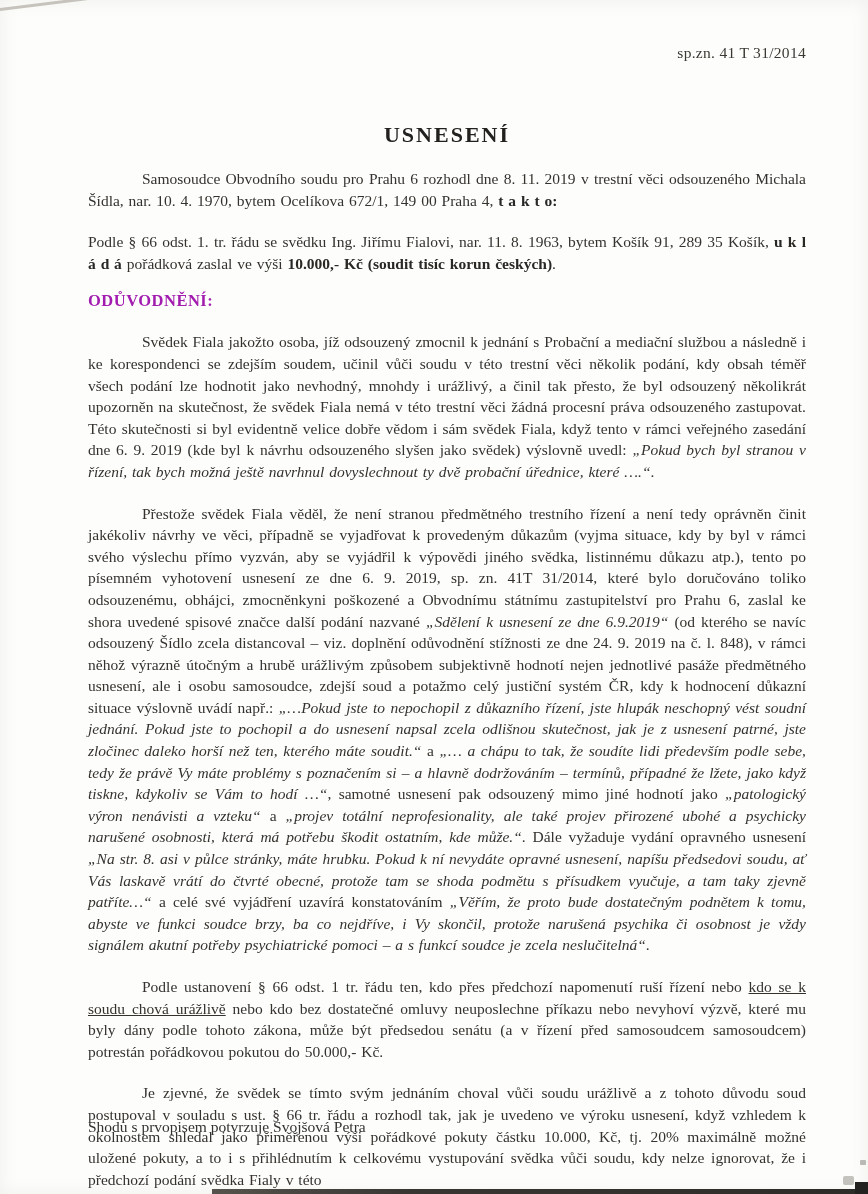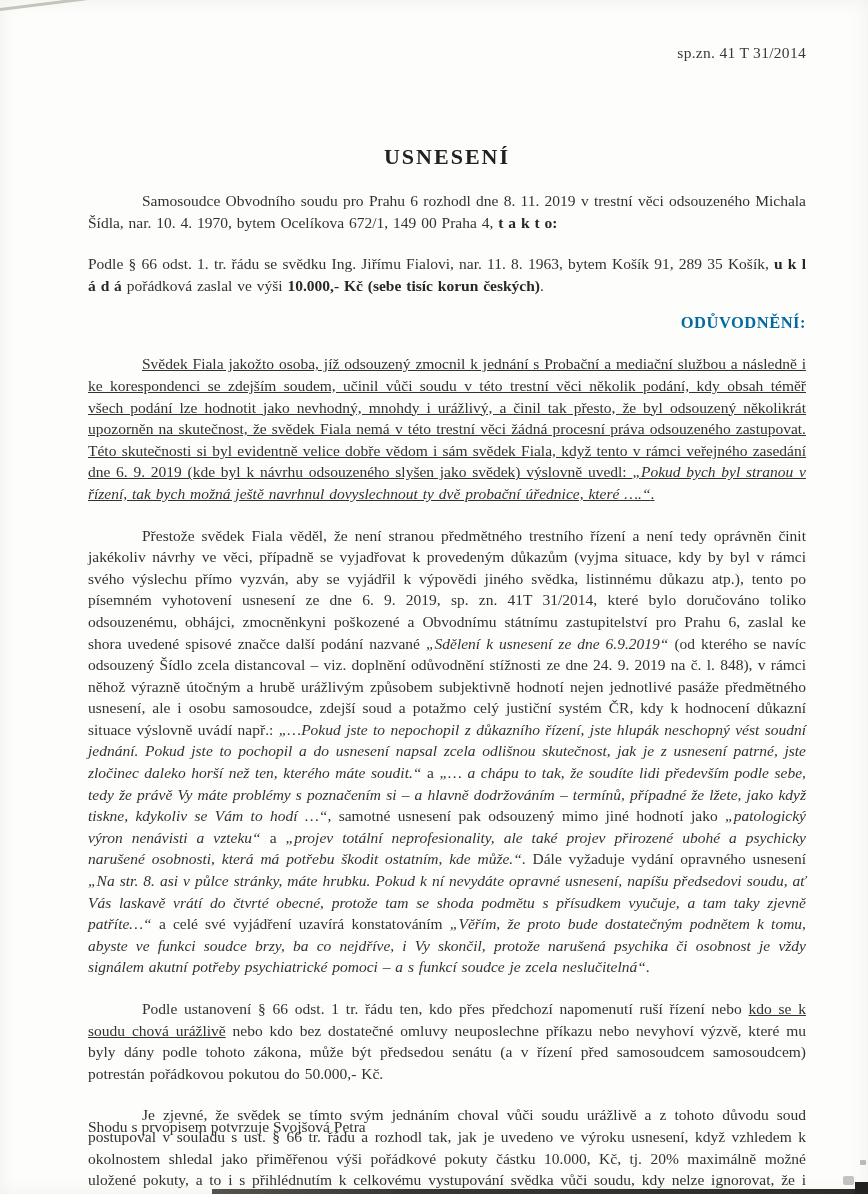--- a/index.html
+++ b/index.html
@@ -18,39 +18,39 @@
     text-align:right;
     font-size:15.5px;
     letter-spacing:.3px;
     color:#3b3833;
   }
   .doc-title{
     text-align:center;
     font-size:22px;
     font-weight:bold;
     letter-spacing:2px;
-    margin:82px 0 0 0;
+    margin:60px 0 0 0;
     color:#23211e;
   }
   .para{
     font-size:15.5px;
     line-height:21.6px;
     text-align:justify;
     margin:20px 0 0 0;
     word-spacing:1px;
   }
-  .para.tight{text-decoration:underline;}
+  .para.tight{}
   .indent{text-indent:54px;}
   .section-heading{
-    text-align:right;
+    text-align:left;
     font-weight:bold;
     font-size:16.5px;
     letter-spacing:.5px;
     margin:17px 0 0 0;
-    color:#0369a1;
+    color:#a21caf;
   }
   .b{font-weight:bold;color:#2a2825;}
   .i{font-style:italic;}
   .u{text-decoration:underline;}
   .footer-line{
     position:absolute;
     left:88px;top:1118px;
     font-size:15.5px;
     color:#343230;
     text-align:center;
@@ -87,21 +87,21 @@
   <div class="artifact artifact-topleft"></div>
 
   <div class="content">
 
     <div class="case-number">sp.zn. 41 T 31/2014</div>
 
     <h1 class="doc-title">USNESENÍ</h1>
 
     <p class="para indent"><span>Samosoudce Obvodního soudu pro Prahu 6 rozhodl dne 8. 11. 2019 v trestní věci odsouzeného Michala Šídla, nar. 10. 4. 1970, bytem Ocelíkova 672/1, 149 00  Praha 4, </span><span class="b">t a k t o:</span></p>
 
-    <p class="para"><span>Podle § 66 odst. 1. tr. řádu se svědku Ing. Jiřímu Fialovi, nar. 11. 8. 1963, bytem Košík 91, 289 35 Košík, </span><span class="b">u k l á d á</span><span>  pořádková zaslal ve výši </span><span class="b">10.000,- Kč (sebe tisíc korun českých)</span><span>.</span></p>
+    <p class="para"><span>Podle § 66 odst. 1. tr. řádu se svědku Ing. Jiřímu Fialovi, nar. 11. 8. 1963, bytem Košík 91, 289 35 Košík, </span><span class="b">u k l á d á</span><span>  pořádková zaslal ve výši </span><span class="b">10.000,- Kč (soudit tisíc korun českých)</span><span>.</span></p>
 
     <h2 class="section-heading">ODŮVODNĚNÍ:</h2>
 
     <p class="para tight indent"><span>Svědek Fiala jakožto osoba, jíž odsouzený zmocnil k jednání s Probační a mediační službou a následně i ke korespondenci se zdejším soudem, učinil vůči soudu v této trestní věci několik podání, kdy obsah téměř všech podání lze hodnotit jako nevhodný, mnohdy i urážlivý, a činil tak přesto, že byl odsouzený několikrát upozorněn na skutečnost, že svědek Fiala nemá v této trestní věci žádná procesní práva odsouzeného zastupovat. Této skutečnosti si byl evidentně velice dobře vědom i sám svědek Fiala, když tento v rámci veřejného zasedání dne 6. 9. 2019 (kde byl k návrhu odsouzeného slyšen jako svědek) výslovně uvedl: </span><span class="i">„Pokud bych byl stranou v řízení, tak bych možná ještě navrhnul dovyslechnout ty dvě probační úřednice, které ….“</span><span>.</span></p>
 
     <p class="para indent"><span>Přestože svědek Fiala věděl, že není stranou předmětného trestního řízení a není tedy oprávněn činit jakékoliv návrhy ve věci, případně se vyjadřovat k provedeným důkazům (vyjma situace, kdy by byl v rámci svého výslechu přímo vyzván, aby se vyjádřil k výpovědi jiného svědka, listinnému důkazu atp.), tento po písemném vyhotovení usnesení ze dne 6. 9. 2019, sp. zn. 41T 31/2014, které bylo doručováno toliko odsouzenému, obhájci, zmocněnkyni poškozené a Obvodnímu státnímu zastupitelství pro Prahu 6, zaslal ke shora uvedené spisové značce další podání nazvané </span><span class="i">„Sdělení k usnesení ze dne 6.9.2019“</span><span> (od kterého se navíc odsouzený Šídlo zcela distancoval – viz. doplnění odůvodnění stížnosti ze dne 24. 9. 2019 na č. l. 848), v rámci něhož výrazně útočným a hrubě urážlivým způsobem subjektivně hodnotí nejen jednotlivé pasáže předmětného usnesení, ale i osobu samosoudce, zdejší soud a potažmo celý justiční systém ČR, kdy k hodnocení důkazní situace výslovně uvádí např.: </span><span class="i">„…Pokud jste to nepochopil z důkazního řízení, jste hlupák neschopný vést soudní jednání. Pokud jste to pochopil a do usnesení napsal zcela odlišnou skutečnost, jak je z usnesení patrné, jste zločinec daleko horší než ten, kterého máte soudit.“</span><span> a </span><span class="i">„… a chápu to tak, že soudíte lidi především podle sebe, tedy že právě Vy máte problémy s poznačením si – a hlavně dodržováním – termínů, případné že lžete, jako když tiskne, kdykoliv se Vám to hodí …“</span><span>, samotné usnesení pak odsouzený mimo jiné hodnotí jako </span><span class="i">„patologický výron nenávisti a vzteku“</span><span> a </span><span class="i">„projev totální neprofesionality, ale také projev přirozené ubohé a psychicky narušené osobnosti, která má potřebu škodit ostatním, kde může.“</span><span>. Dále vyžaduje vydání opravného usnesení </span><span class="i">„Na str. 8. asi v půlce stránky, máte hrubku. Pokud k ní nevydáte opravné usnesení, napíšu předsedovi soudu, ať Vás laskavě vrátí do čtvrté obecné, protože tam se shoda podmětu s přísudkem vyučuje, a tam taky zjevně patříte…“</span><span> a celé své vyjádření uzavírá konstatováním </span><span class="i">„Věřím, že proto bude dostatečným podnětem k tomu, abyste ve funkci soudce brzy, ba co nejdříve, i Vy skončil, protože narušená psychika či osobnost je vždy signálem akutní potřeby psychiatrické pomoci – a s funkcí soudce je zcela neslučitelná“</span><span>.</span></p>
 
     <p class="para indent"><span>Podle ustanovení § 66 odst. 1 tr. řádu ten, kdo přes předchozí napomenutí ruší řízení nebo </span><span class="u">kdo se k soudu chová urážlivě</span><span> nebo kdo bez dostatečné omluvy neuposlechne příkazu nebo nevyhoví výzvě, které mu byly dány podle tohoto zákona, může být předsedou senátu  (a v řízení před samosoudcem samosoudcem) potrestán pořádkovou pokutou do 50.000,- Kč.</span></p>
 
     <p class="para indent"><span>Je zjevné, že svědek se tímto svým jednáním choval vůči soudu urážlivě a z tohoto důvodu soud postupoval v souladu s ust. § 66 tr. řádu a rozhodl tak, jak je uvedeno ve výroku usnesení, když vzhledem k okolnostem shledal jako přiměřenou výši pořádkové pokuty částku 10.000, Kč, tj. 20% maximálně možné uložené pokuty, a to i s přihlédnutím k celkovému vystupování svědka vůči soudu, kdy nelze ignorovat, že i předchozí podání svědka Fialy v této</span></p>

